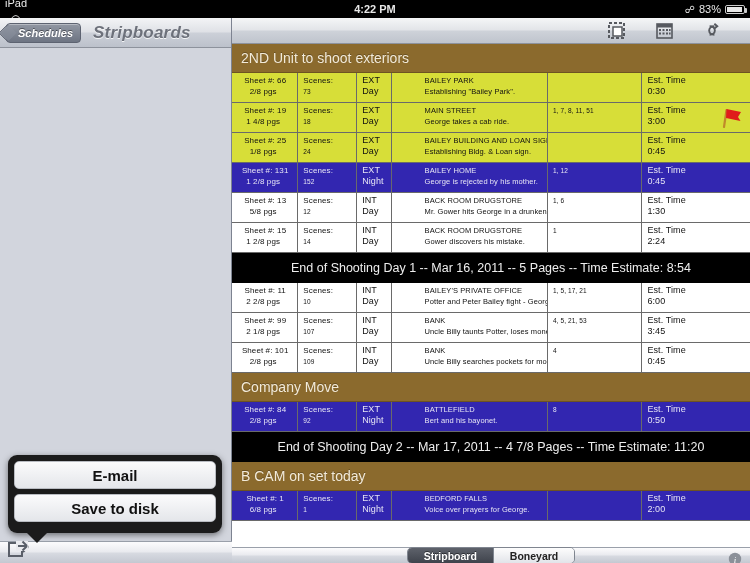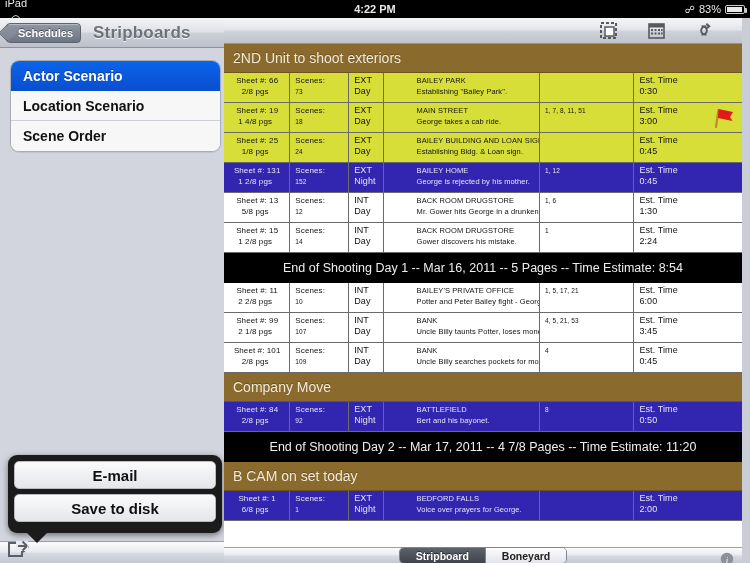--- a/index.html
+++ b/index.html
@@ -29,21 +29,21 @@
 
   
   .leftpanel {
     position:absolute; top:18px; left:0; width:232px; height:545px;
     background:#d2d5dd; border-right:1px solid #7d8391;
   }
   .navbar {
     height:30px; width:100%;
     background:linear-gradient(to bottom,#f3f4f6 0%,#dfe1e6 48%,#ccd0d8 52%,#bcc1cb 100%);
     border-bottom:1px solid #8d929c;
-    display:flex; align-items:center; padding:0 6px; position:relative;
+    display:flex; align-items:center; padding:0 6px; position:relative;font-style:italic;
   }
   .backbtn {
     font-size:11px; font-weight:bold; color:#fff;
     background:linear-gradient(to bottom,#9197a3,#6d7482);
     border:1px solid #5d6371; border-radius:4px;
     padding:3px 7px 3px 11px; position:relative;
     text-shadow:0 -1px 0 rgba(0,0,0,.45);
     box-shadow:inset 0 1px 0 rgba(255,255,255,.35);
   }
   .backbtn:before{
@@ -66,21 +66,21 @@
     border-bottom:1px solid #ccd0d6; background:#f7f7f8;
   }
   .grouprow:last-child{ border-bottom:none; }
   .grouprow.sel {
     background:linear-gradient(to bottom,#0a64e8,#0a4fd0);
     color:#fff; text-shadow:0 -1px 0 rgba(0,0,0,.3); border-bottom-color:#0a4fd0;
   }
 
   
   .board {
-    position:absolute; top:18px; left:224px; width:518px; height:545px;
+    position:absolute; top:18px; left:232px; width:518px; height:545px;
     background:#fff; overflow:hidden;
   }
   .boardtoolbar{
     height:26px; width:518px;
     background:linear-gradient(to bottom,#f5f6f7 0%,#e2e4e8 48%,#ced2d9 52%,#bfc4cd 100%);
     border-bottom:1px solid #8d929c;
     display:flex; align-items:center; justify-content:flex-end; gap:28px; padding-right:28px;
   }
   .tbicon{ width:20px;height:18px;display:flex;align-items:center;justify-content:center; }
   .tbicon svg{ display:block; }
@@ -188,31 +188,20 @@
         </span>
     </div>
   </div>
 
   <div class="leftpanel">
     <div class="navbar">
       <div class="backbtn">Schedules</div>
       <div class="navtitle">Stripboards</div>
     </div>
 
-    <div class="grouplist">
-      <div class="grouprow sel">
-        <span>Actor Scenario</span>
-      </div>
-      <div class="grouprow">
-        <span>Location Scenario</span>
-      </div>
-      <div class="grouprow">
-        <span>Scene Order</span>
-      </div>
-    </div>
 
     <div class="leftbottombar"></div>
 
     <div class="popover">
       <div class="popbtn">E-mail</div>
       <div class="popbtn">Save to disk</div>
       <div class="poparrow"></div>
     </div>
 
     <div class="sharebtn">

